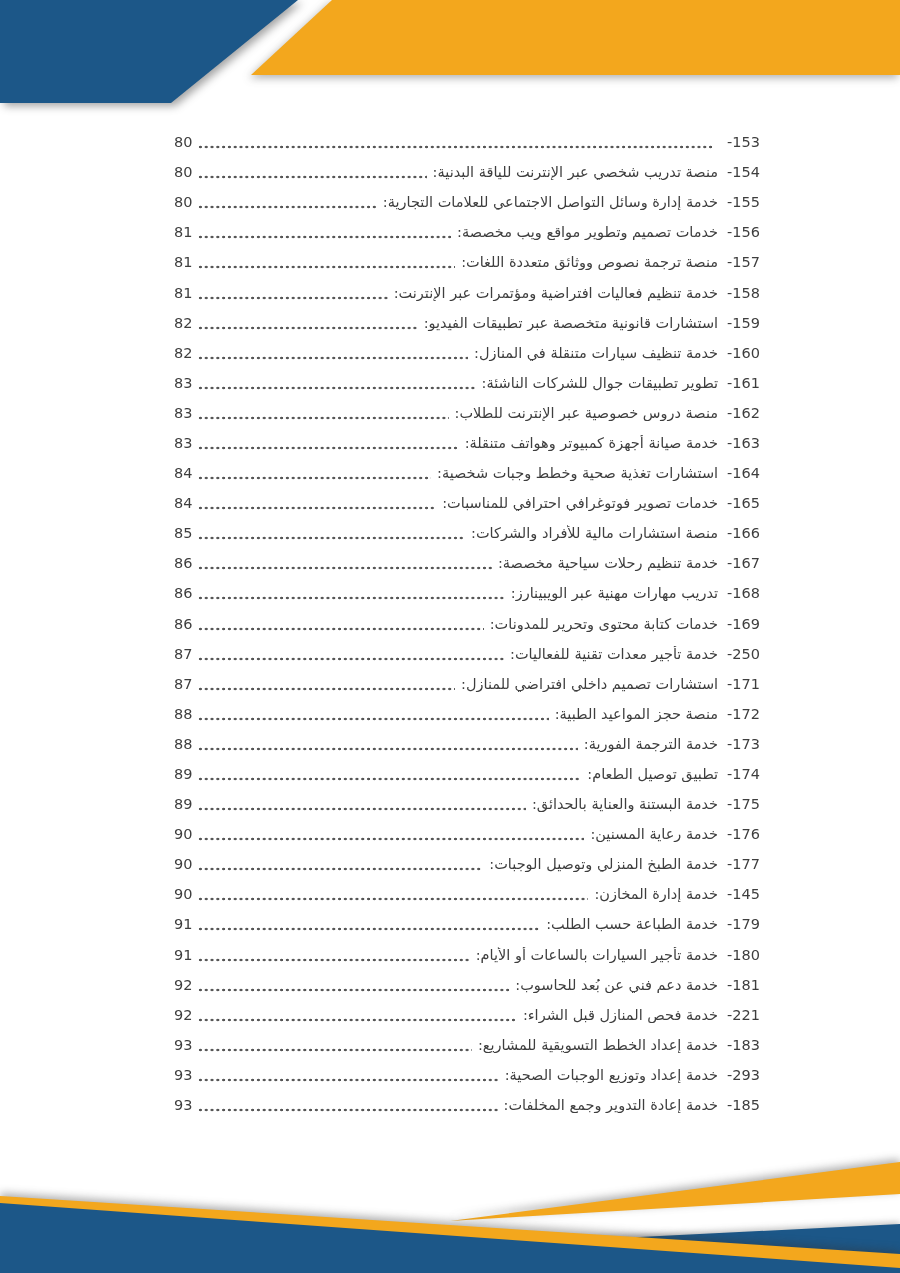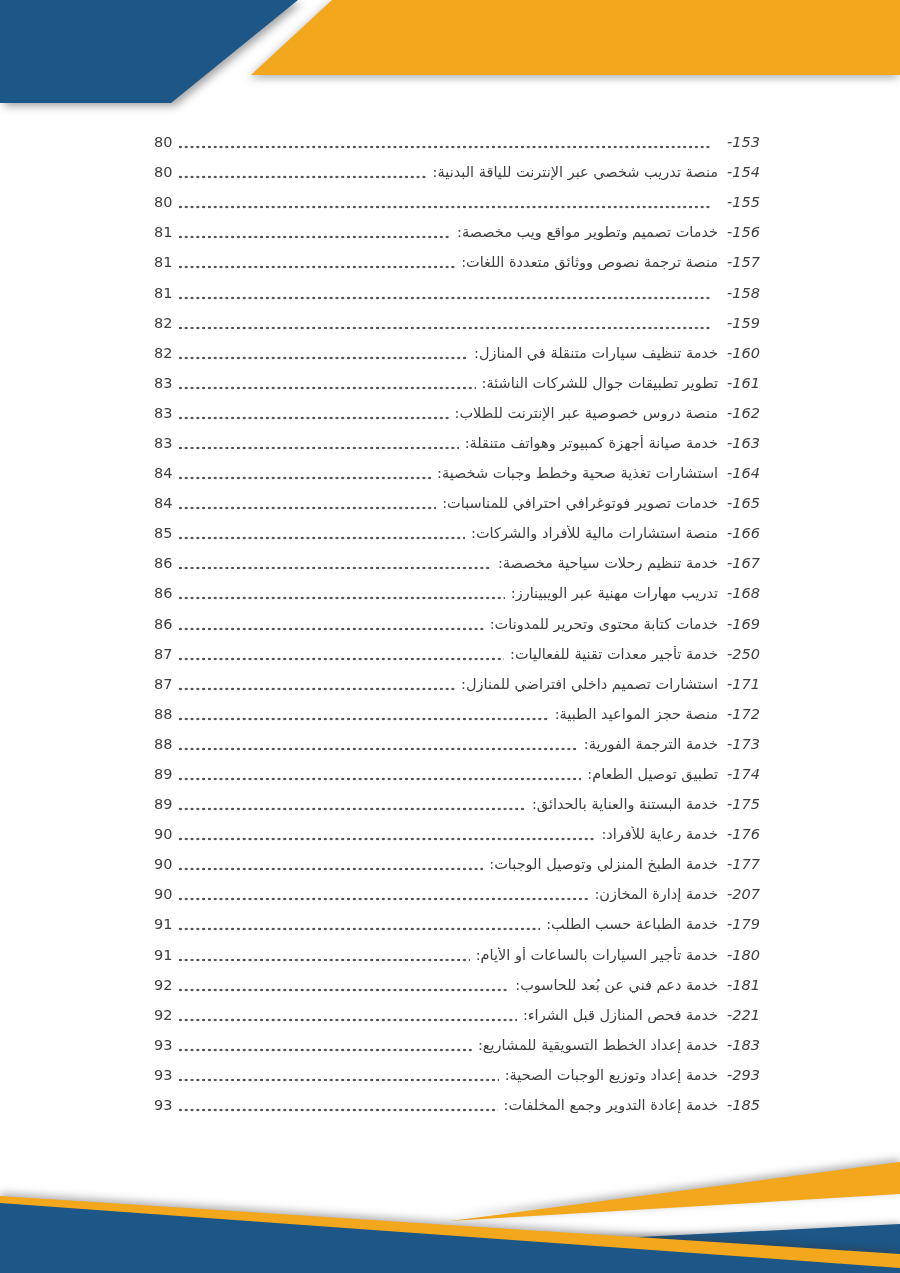--- a/index.html
+++ b/index.html
@@ -31,31 +31,31 @@
   .toc {
     position: absolute; top: 127px; left: 154px; right: 140px;
     direction: rtl;
   }
   .toc-row {
     height: 30.1px;
     display: flex; align-items: center;
     font-size: 14.5px; color: var(--text);
     white-space: nowrap;
   }
-  .num   { margin-inline-end: 9px; font-style: italic; }
+  .num   { margin-inline-end: 9px; }
   .title { flex: 0 1 auto; overflow: hidden; }
   .leader {
     flex: 1 1 auto; min-width: 16px;
     height: 4px; margin: 0 6px;
     align-self: center; transform: translateY(5px);
     background-image: radial-gradient(circle at 2.5px 2px, var(--dot) 1.15px, rgba(0,0,0,0) 1.6px);
     background-size: 5.8px 4px;
     background-repeat: repeat-x;
   }
-  .pg { flex: 0 0 auto; }
+  .pg { flex: 0 0 auto; margin-left: 20px; }
 </style>
 </head>
 <body>
 
 <div>
   <div class="fx hdr-blue-fx">
     <div class="shape hdr-blue"></div>
   </div>
   <div class="fx hdr-yellow-fx">
     <div class="shape hdr-yellow"></div>
@@ -71,46 +71,49 @@
 
   <div class="toc-row">
     <span class="num">154-</span>
     <span class="title">منصة تدريب شخصي عبر الإنترنت للياقة البدنية:</span>
     <span class="leader"></span>
     <span class="pg">80</span>
   </div>
 
   <div class="toc-row">
     <span class="num">155-</span>
+    <span class="title">خدمة إدارة وسائل التواصل الاجتماعي للعلامات التجارية:</span>
     <span class="leader"></span>
     <span class="pg">80</span>
   </div>
 
   <div class="toc-row">
     <span class="num">156-</span>
     <span class="title">خدمات تصميم وتطوير مواقع ويب مخصصة:</span>
     <span class="leader"></span>
     <span class="pg">81</span>
   </div>
 
   <div class="toc-row">
     <span class="num">157-</span>
     <span class="title">منصة ترجمة نصوص ووثائق متعددة اللغات:</span>
     <span class="leader"></span>
     <span class="pg">81</span>
   </div>
 
   <div class="toc-row">
     <span class="num">158-</span>
+    <span class="title">خدمة تنظيم فعاليات افتراضية ومؤتمرات عبر الإنترنت:</span>
     <span class="leader"></span>
     <span class="pg">81</span>
   </div>
 
   <div class="toc-row">
     <span class="num">159-</span>
+    <span class="title">استشارات قانونية متخصصة عبر تطبيقات الفيديو:</span>
     <span class="leader"></span>
     <span class="pg">82</span>
   </div>
 
   <div class="toc-row">
     <span class="num">160-</span>
     <span class="title">خدمة تنظيف سيارات متنقلة في المنازل:</span>
     <span class="leader"></span>
     <span class="pg">82</span>
   </div>
@@ -215,34 +218,34 @@
 
   <div class="toc-row">
     <span class="num">175-</span>
     <span class="title">خدمة البستنة والعناية بالحدائق:</span>
     <span class="leader"></span>
     <span class="pg">89</span>
   </div>
 
   <div class="toc-row">
     <span class="num">176-</span>
-    <span class="title">خدمة رعاية للأفراد:</span>
+    <span class="title">خدمة رعاية المسنين:</span>
     <span class="leader"></span>
     <span class="pg">90</span>
   </div>
 
   <div class="toc-row">
     <span class="num">177-</span>
     <span class="title">خدمة الطبخ المنزلي وتوصيل الوجبات:</span>
     <span class="leader"></span>
     <span class="pg">90</span>
   </div>
 
   <div class="toc-row">
-    <span class="num">207-</span>
+    <span class="num">145-</span>
     <span class="title">خدمة إدارة المخازن:</span>
     <span class="leader"></span>
     <span class="pg">90</span>
   </div>
 
   <div class="toc-row">
     <span class="num">179-</span>
     <span class="title">خدمة الطباعة حسب الطلب:</span>
     <span class="leader"></span>
     <span class="pg">91</span>

